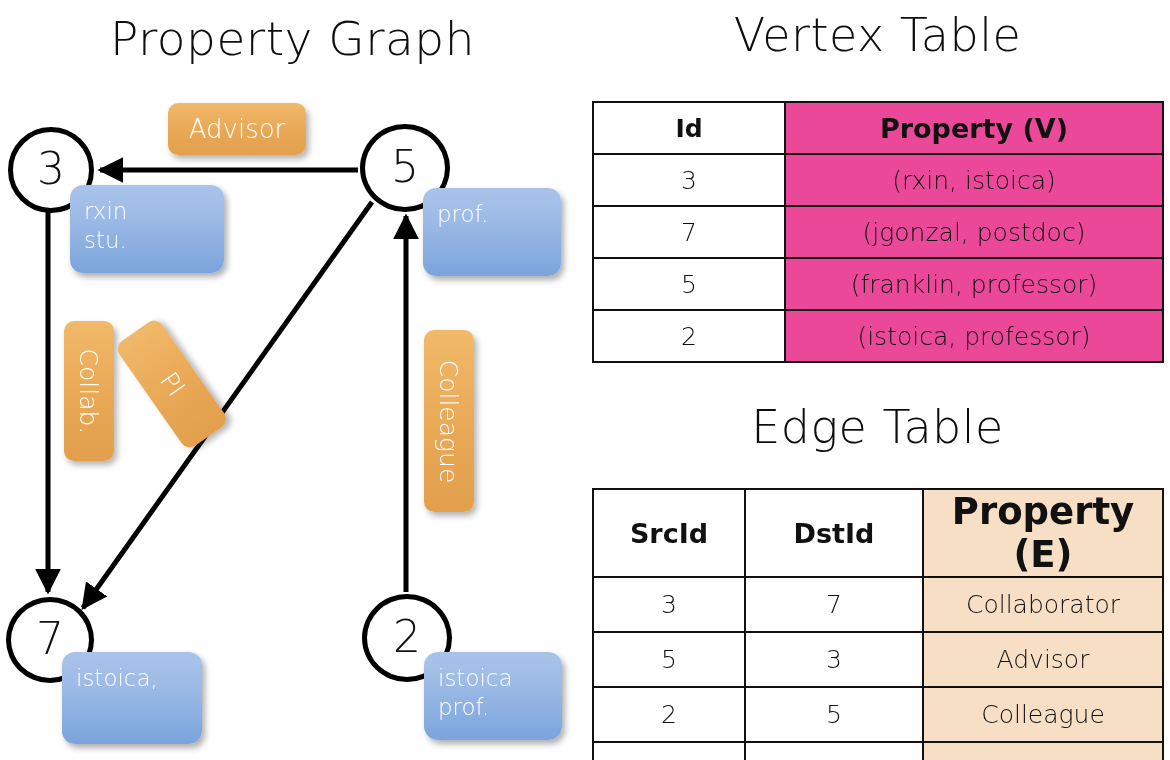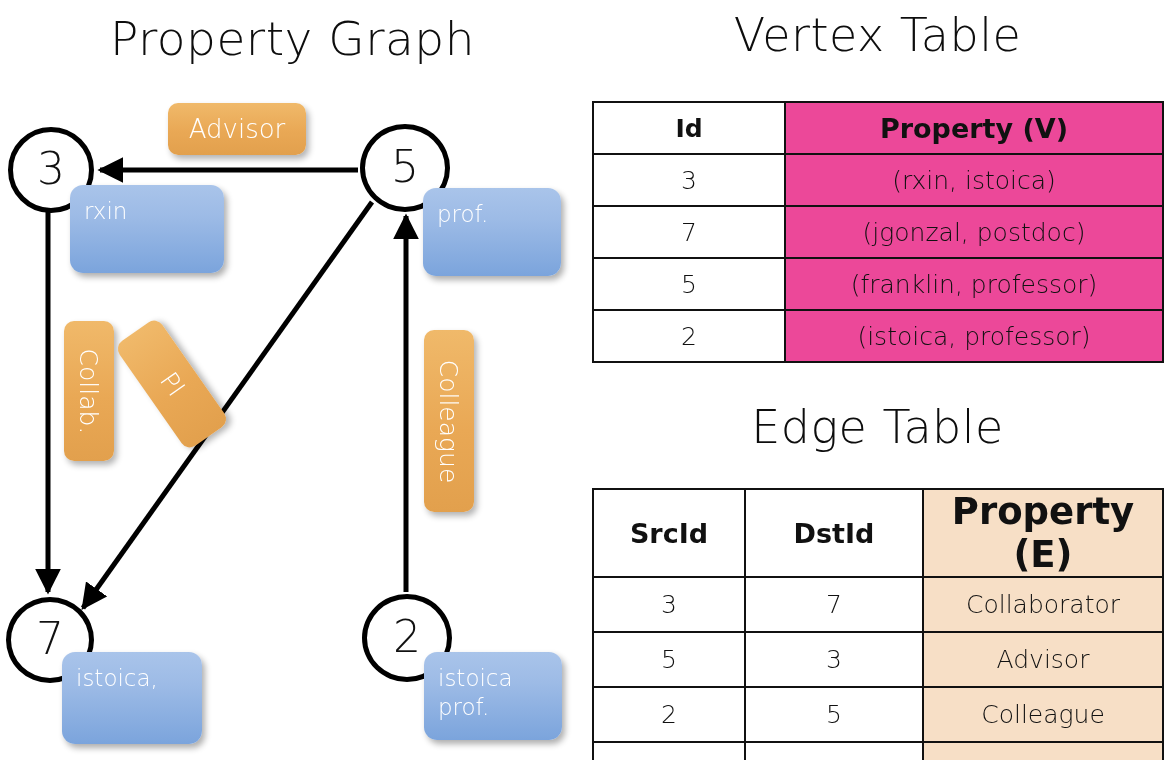--- a/index.html
+++ b/index.html
@@ -63,21 +63,21 @@
     font-size:23px;
     line-height:1.28;
     padding:12px 0 0 14px;
     box-sizing:border-box;
     z-index:6;
     overflow:hidden;
   }
   #prop-3{left:62px;top:185px;width:154px;height:88px;margin-left:8px;}
   #prop-5{left:423px;top:188px;width:138px;height:88px;}
   #prop-7{left:62px;top:652px;width:140px;height:92px;}
-  #prop-2{left:424px;top:652px;width:138px;height:88px;}
+  #prop-2{left:424px;top:652px;width:138px;height:88px;border-radius:14px;}
 
   
   .edge-label{
     position:absolute;
     border-radius:10px;
     background:linear-gradient(to bottom,#f0b96a 0%,#e9a855 55%,#e2a04d 100%);
     box-shadow:3px 4px 6px rgba(0,0,0,0.3);
     color:#ffffff;
     font-family:"DejaVu Sans", sans-serif;
     font-weight:300;
@@ -155,20 +155,21 @@
   </div>
   <div class="node-circle" id="node-7">
     <span>7</span>
   </div>
   <div class="node-circle" id="node-2">
     <span>2</span>
   </div>
 
   <div class="prop-box" id="prop-3">
     <div>rxin</div>
+    <div>stu.</div>
   </div>
   <div class="prop-box" id="prop-5">
     <div>prof.</div>
   </div>
   <div class="prop-box" id="prop-7">
     <div>istoica,</div>
   </div>
   <div class="prop-box" id="prop-2">
     <div>istoica</div>
     <div>prof.</div>

